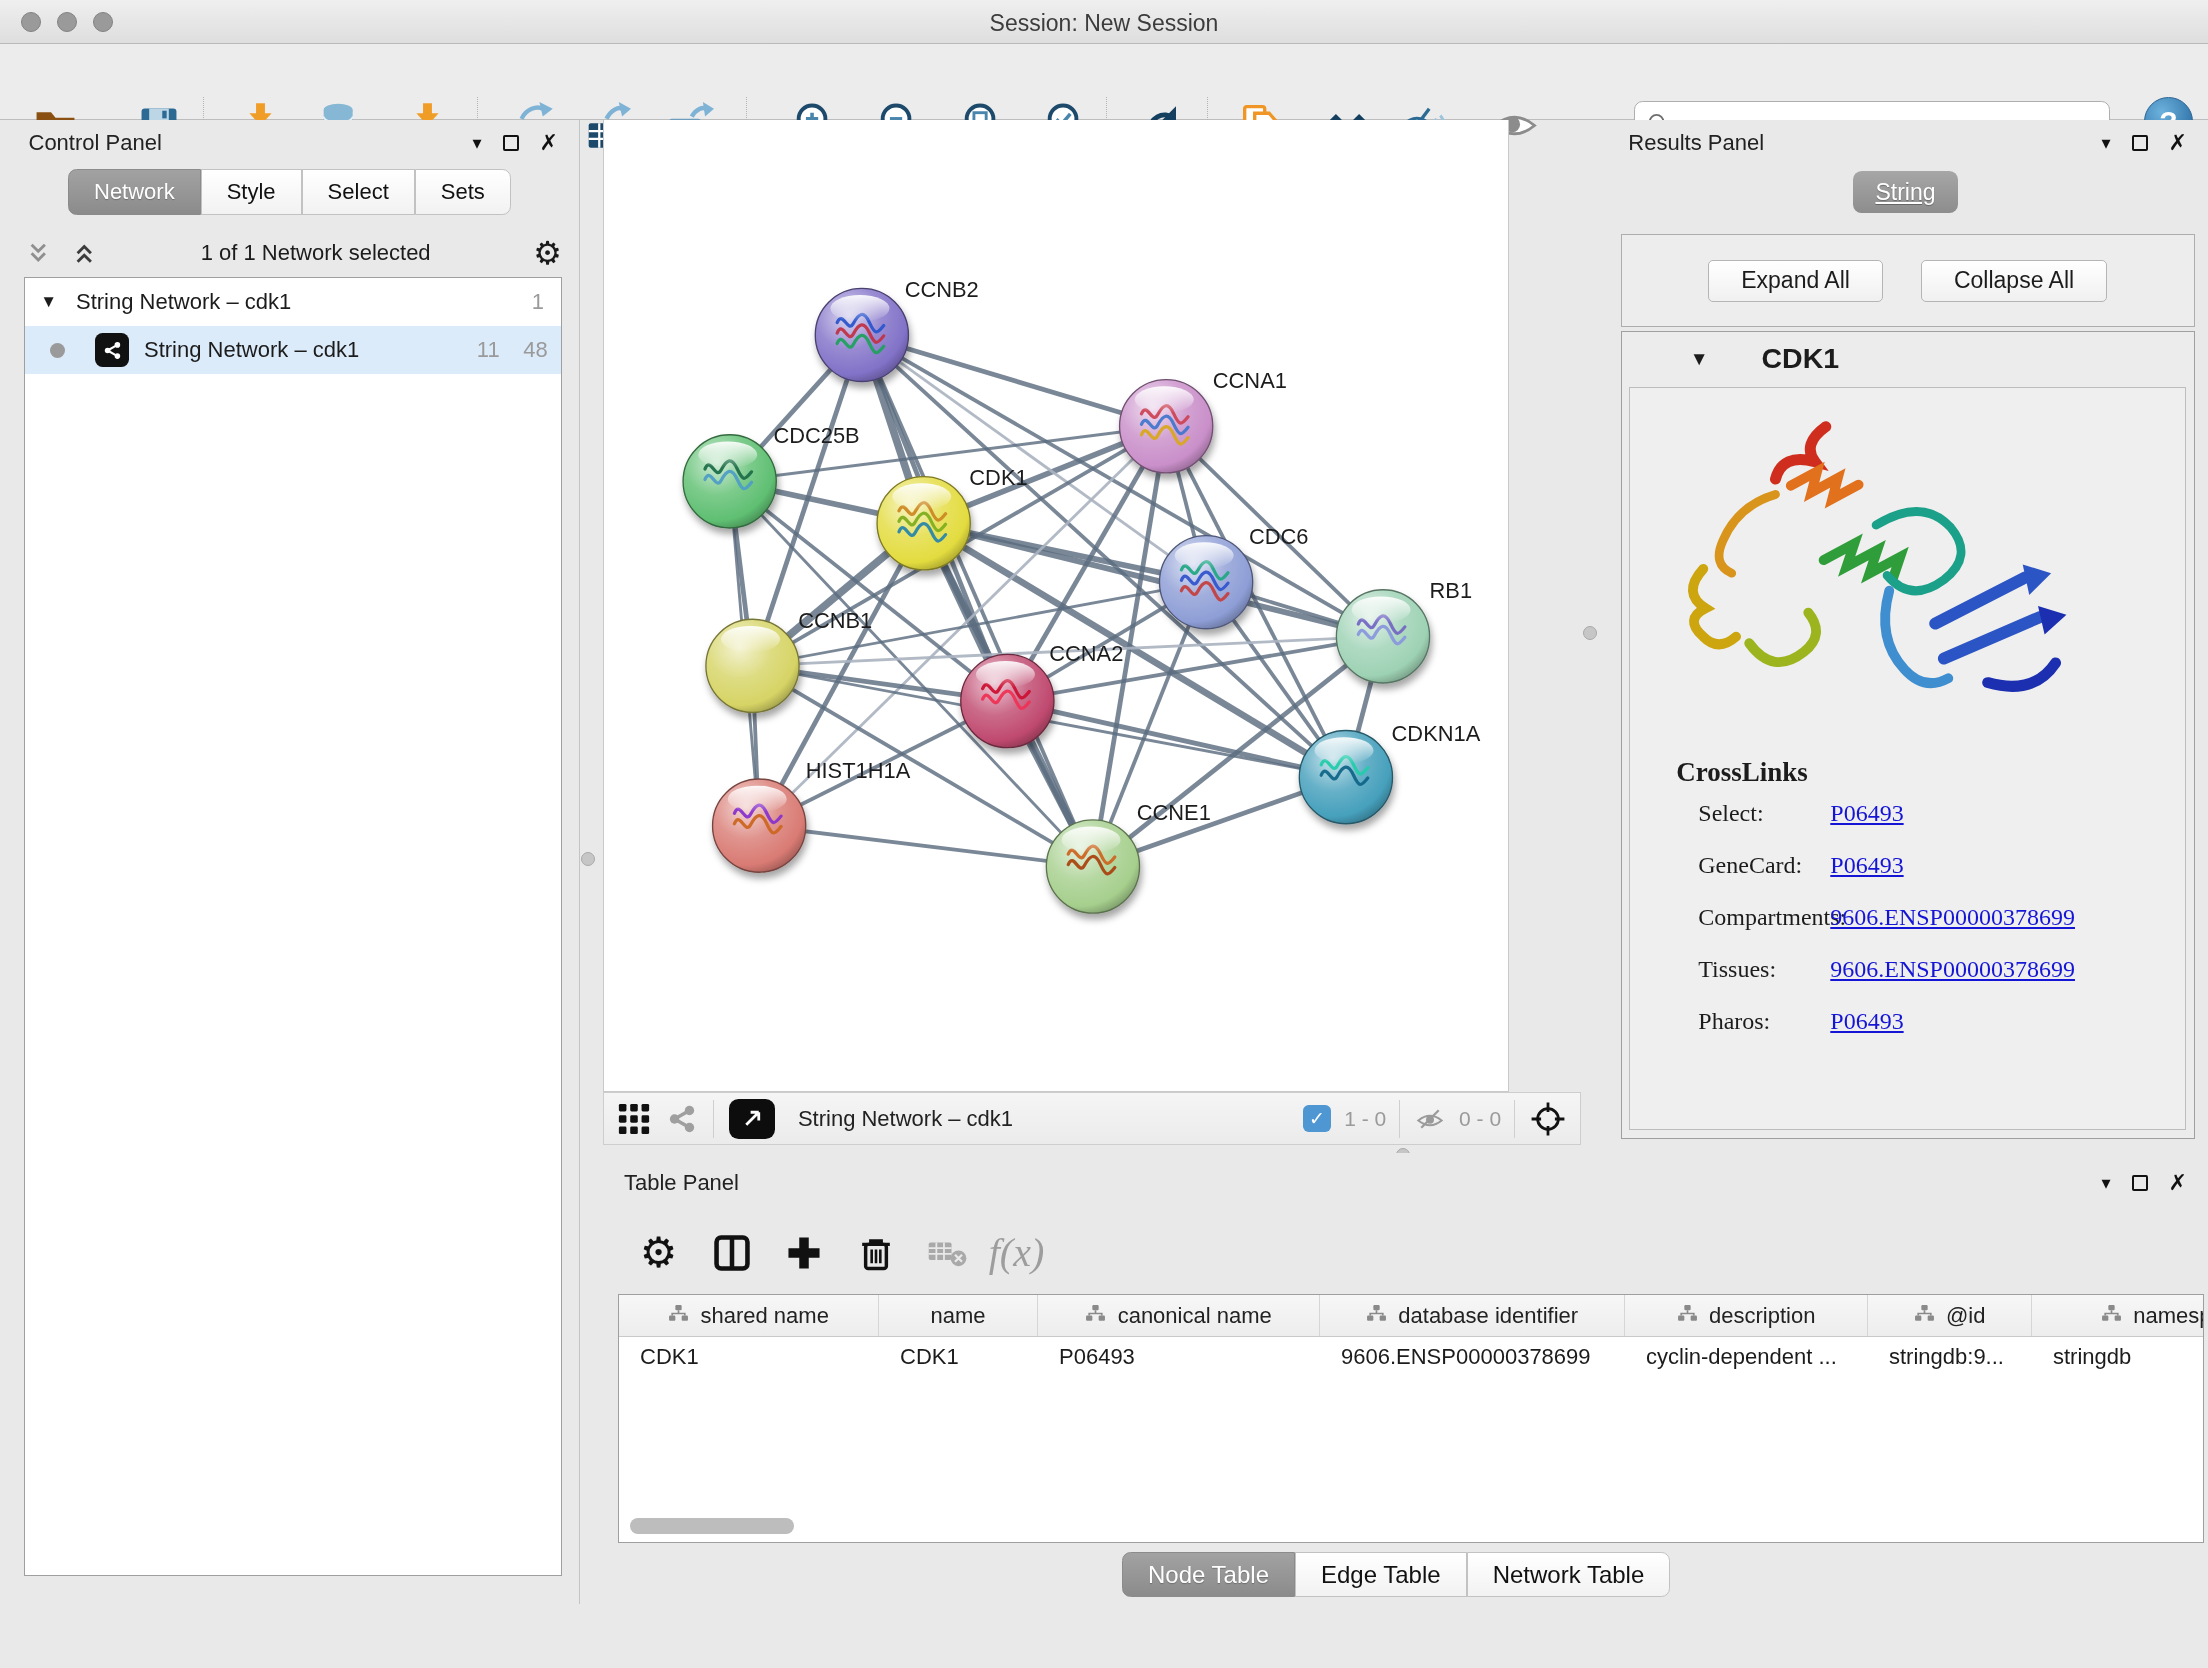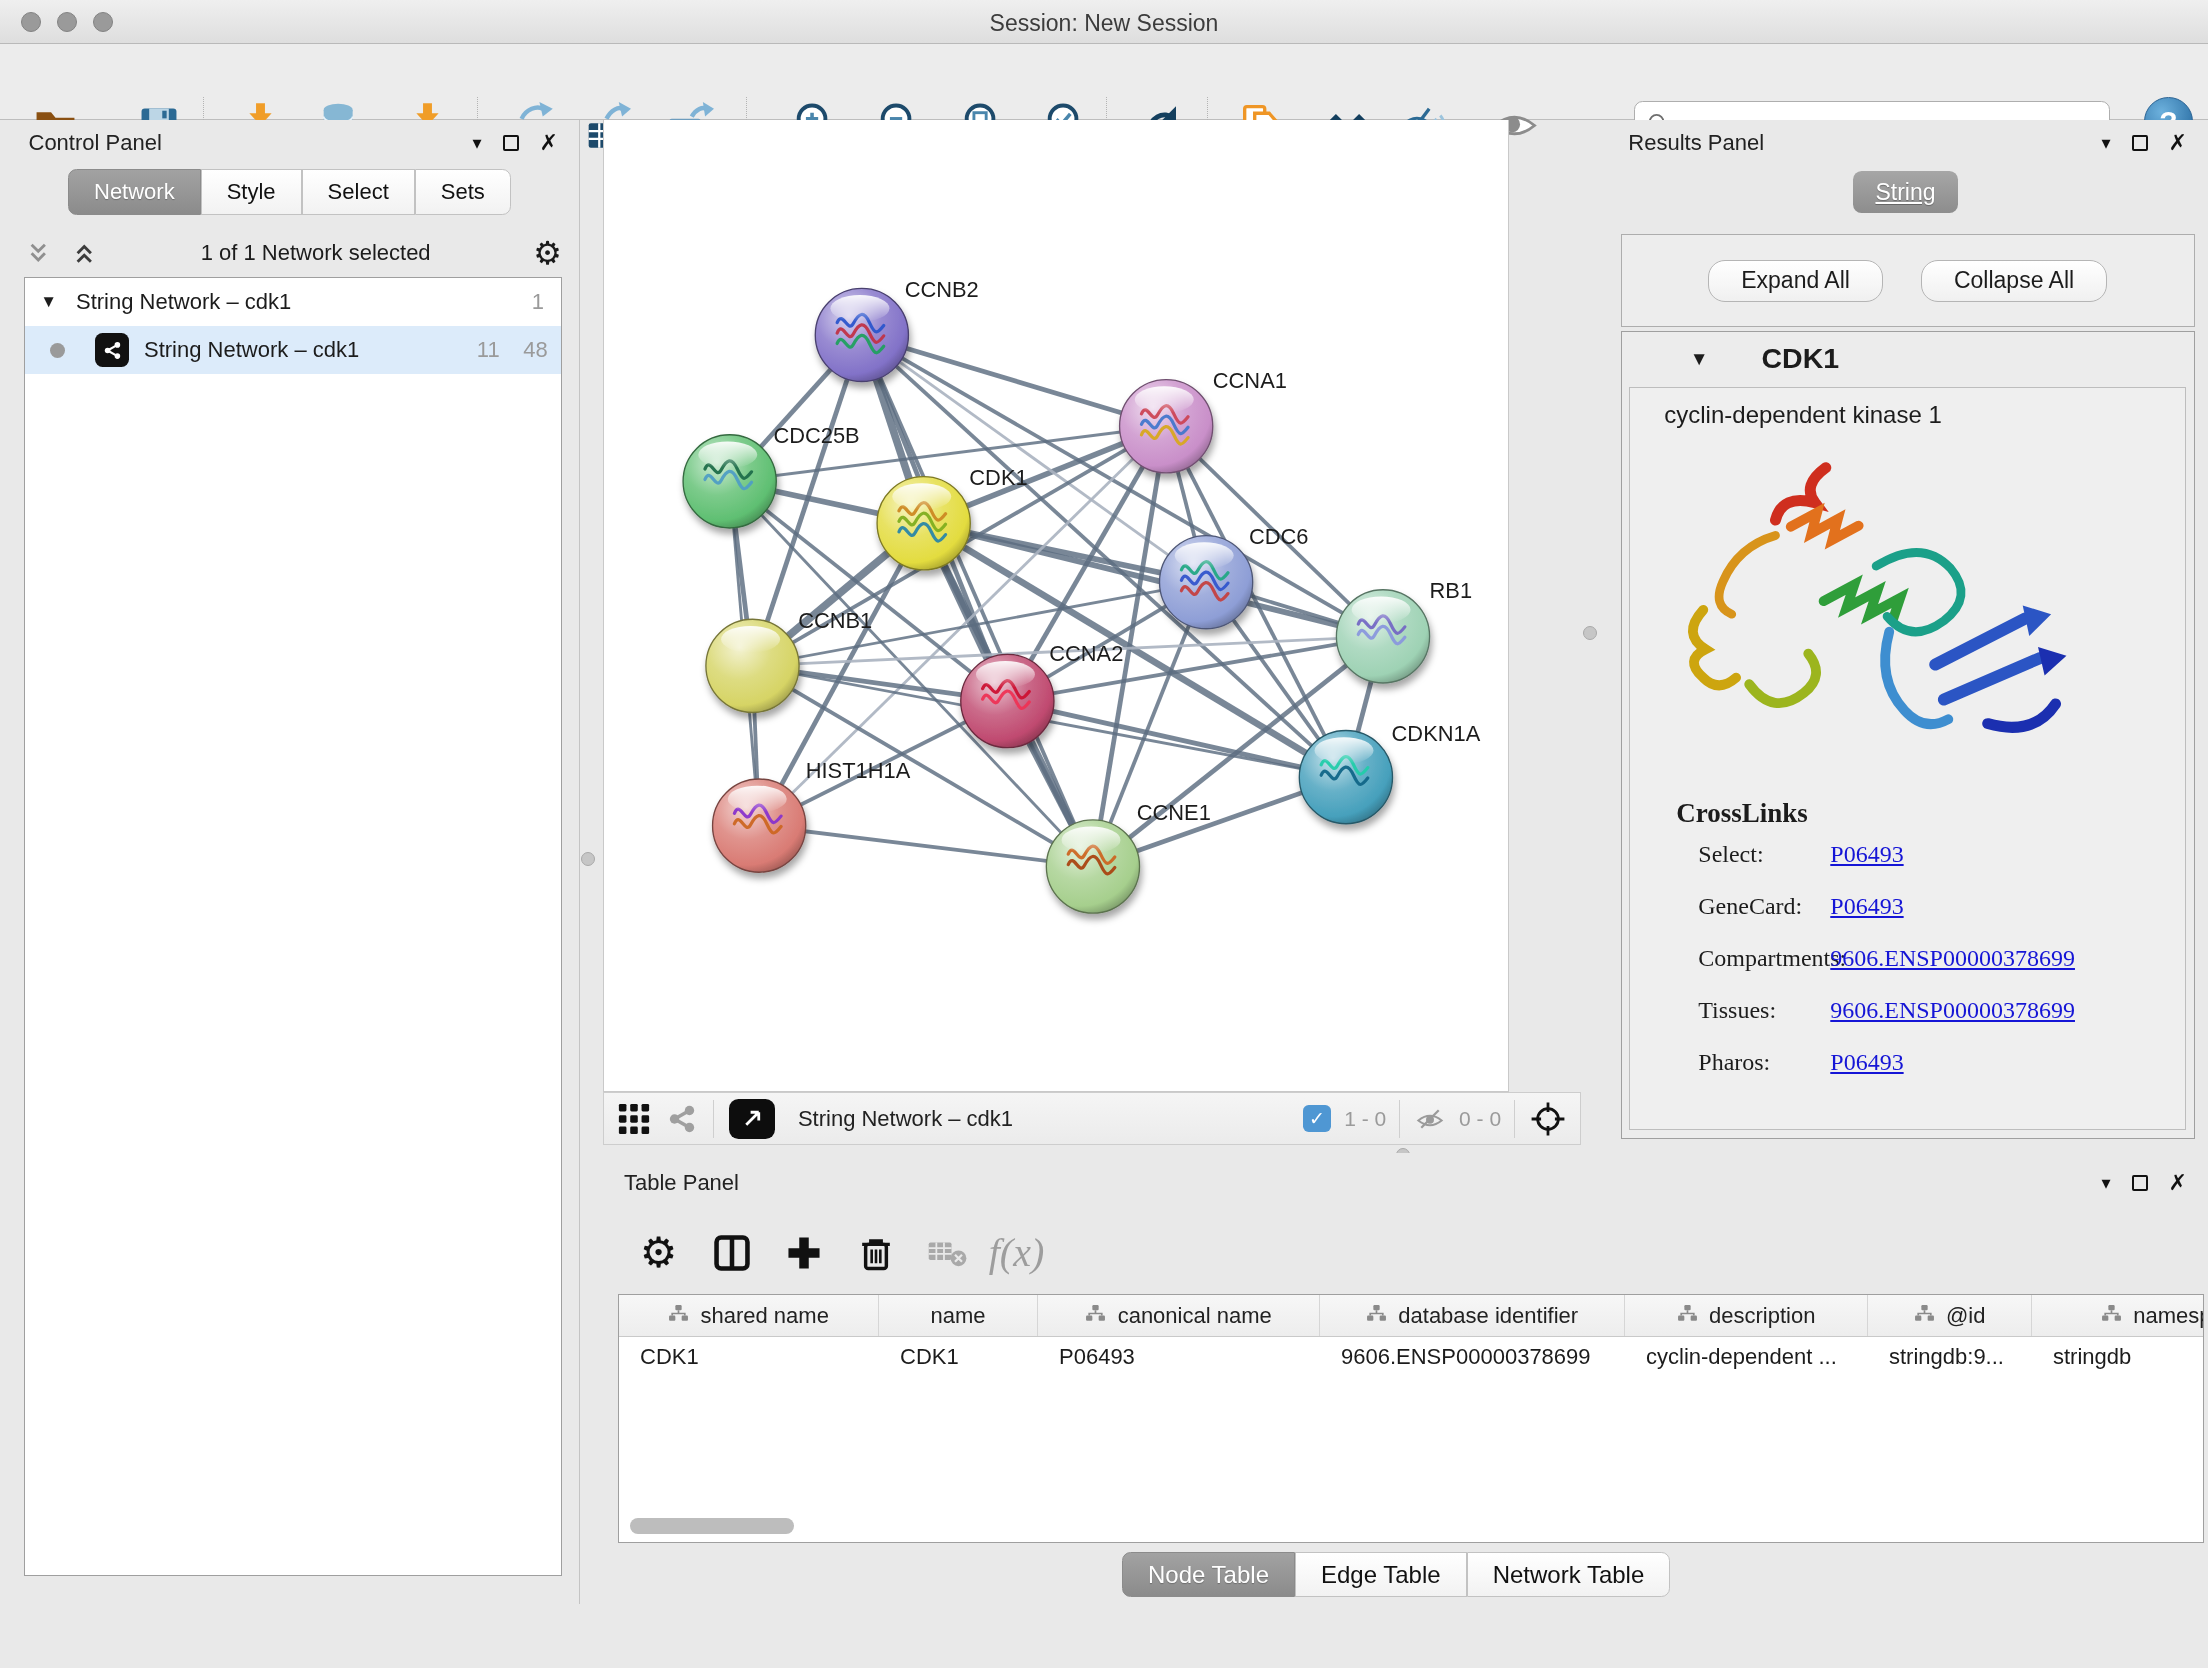--- a/index.html
+++ b/index.html
@@ -82,21 +82,21 @@
   
   .results-panel { left:1615px; top:120px; width:593px; height:1033px; background:#e9e9e9; }
   .rp-tab { position:absolute; left:238px; top:51px; width:105px; height:42px;
     background:linear-gradient(#a6a6a6,#8d8d8d); border-radius:8.6px; color:#fff;
     font-size:23px; display:flex; align-items:center; justify-content:center;
     text-shadow:0 1px 1px rgba(0,0,0,.3);text-decoration:underline; }
   .rp-box1 { position:absolute; left:5.7px; top:114px; width:574px; height:93px;
     border:1.9px solid #adadad; background:#ededed; display:flex; align-items:center;
     justify-content:center; gap:38px; }
   .rp-btn { height:42px; padding:8px 32px; font-size:23px; background:linear-gradient(#fff,#f0f0f0);
-    border:1px solid #b5b5b5; border-radius:17px; display:flex; align-items:center; }
+    border:1px solid #b5b5b5; border-radius:5px; display:flex; align-items:center; }
   .rp-box2 { position:absolute; left:5.7px; top:211px; width:574px; height:808px;
     border:1.9px solid #9f9f9f; background:#ececec; }
   .rp-prot-head { height:53px; display:flex; align-items:center; gap:53px; padding-left:68px;
     font-size:28.5px; font-weight:bold; }
   .rp-inner { position:absolute; left:7.6px; top:55px; right:7.6px; bottom:7.6px;
     border:1px solid #bdbdbd; background:#efefef; overflow:hidden; }
   .rp-desc { font-size:24px; padding:13.3px 0 0 34px; }
   .xl-head { font-family:"Liberation Serif","DejaVu Serif",serif; font-weight:bold;
     font-size:27px; padding-left:46px; }
   .xl-row { display:flex; font-family:"Liberation Serif","DejaVu Serif",serif; font-size:24px;
@@ -634,21 +634,20 @@
     <div class="rp-box1">
       <div class="rp-btn">Expand All</div>
       <div class="rp-btn">Collapse All</div>
     </div>
     <div class="rp-box2">
       <div class="rp-prot-head">
         <span style="font-size:19px">▼</span>
         <span>CDK1</span>
       </div>
       <div class="rp-inner">
-        <div class="rp-desc">cyclin-dependent kinase 1</div>
         <svg width="447" height="361" viewBox="0 0 400 330" style="display:block; margin:7.6px 0 0 27px">
           <g fill="none" stroke-linecap="round">
             <path d="M150 28 q-22 16 -10 32 q-30 -8 -36 16" stroke="#cf2e1e" stroke-width="10"></path>
             <path d="M118 82 l24 -13 l-5 19 l24 -13 l-5 19 l24 -13" stroke="#e2711d" stroke-width="9"></path>
             <path d="M104 90 q-34 10 -48 42 q-10 22 8 30" stroke="#d8941b" stroke-width="8"></path>
             <path d="M38 158 q-20 22 2 36 q-20 10 -2 26 q14 14 30 0" stroke="#cda50f" stroke-width="9"></path>
             <path d="M80 226 q22 30 50 8 q20 -16 4 -36" stroke="#9cb51e" stroke-width="9"></path>
             <path d="M148 150 l28 -15 l-7 21 l28 -15 l-7 21 l28 -15 l-7 21" stroke="#2f9e3a" stroke-width="9"></path>
             <path d="M196 118 q42 -26 68 2 q22 26 -6 48 q-30 22 -52 -4" stroke="#1ba089" stroke-width="8"></path>
             <path d="M208 178 q-12 44 14 72 q18 20 40 8" stroke="#3e8ed0" stroke-width="9"></path>

